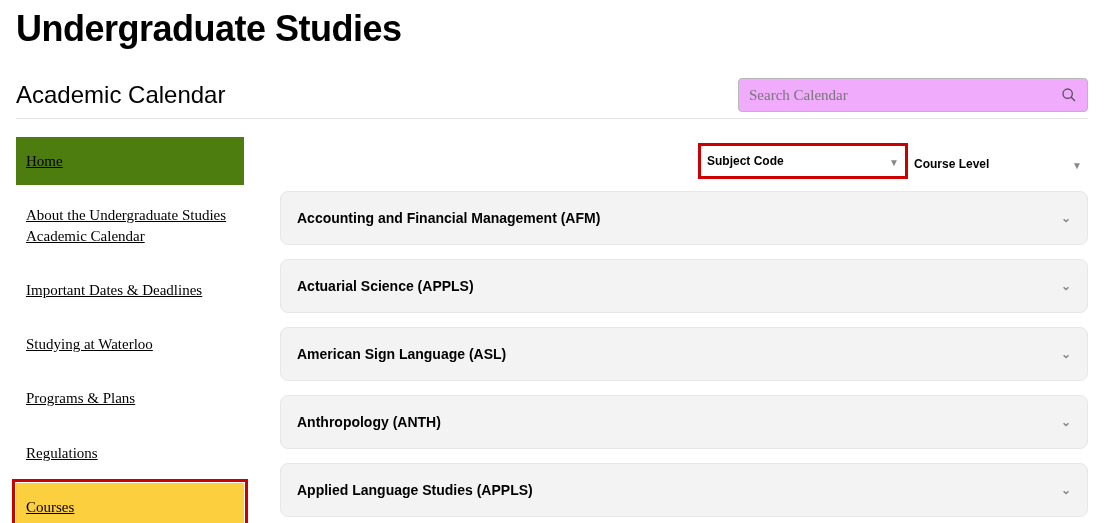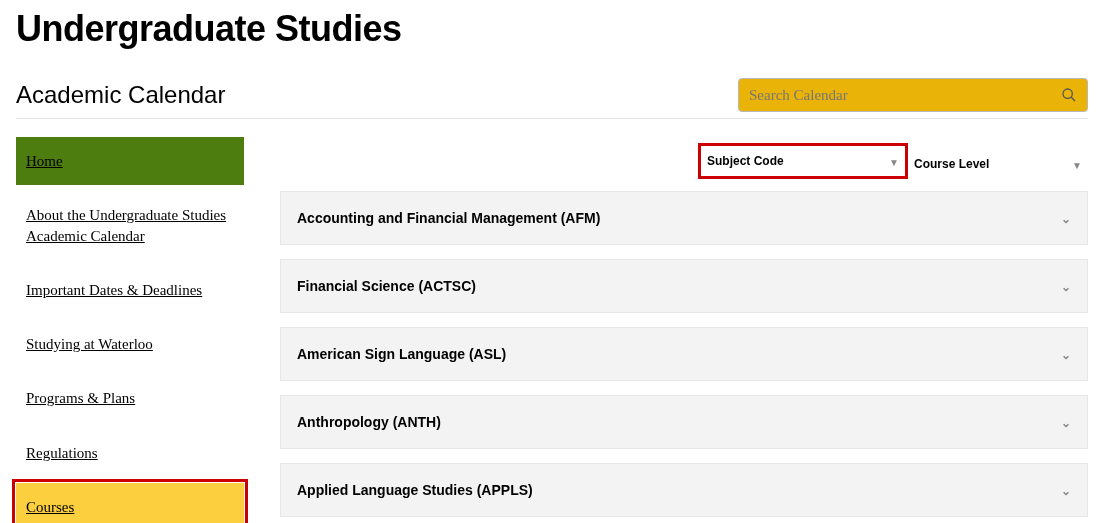--- a/index.html
+++ b/index.html
@@ -26,21 +26,21 @@
     }
     .subhead { font-size: 24px; font-weight: 400; }
     .search-box {
       display: flex;
       align-items: center;
       border: 1px solid #b8b8b8;
       border-radius: 4px;
       width: 350px;
       height: 34px;
       padding: 0 10px;
-      background: #eab308;
+      background: #f0abfc;
     }
     .search-box input {
       flex: 1;
       border: none;
       outline: none;
       font-size: 15px;
       font-family: Georgia, serif;
       color: #555;
       background: transparent;
     }
@@ -66,24 +66,24 @@
       pointer-events: none;
     }
     .main { flex: 1; }
     .filters { display: flex; justify-content: flex-end; gap: 0; margin: 6px 0 12px 0; }
     .filter { display: flex; align-items: flex-end; justify-content: space-between; width: 180px; padding: 8px 6px; font-size: 12px; font-weight: 700; cursor: pointer; }
     .filter.highlighted { border: 3px solid #cc0000; width: 210px; }
     .caret { color: #888; font-size: 10px; }
     .accordion-item {
       display: flex;
       justify-content: space-between;
-      align-items: flex-end;
+      align-items: center;
       background: #f3f3f3;
       border: 1px solid #e7e7e7;
-      border-radius: 0;
+      border-radius: 8px;
       padding: 18px 16px;
       margin-bottom: 14px;
       font-size: 14px;
       font-weight: 700;
       cursor: pointer;
     }
     .chevron { color: #888; font-size: 12px; }
   </style>
 </head>
 <body>
@@ -139,21 +139,21 @@
         <span>Course Level</span>
         <span class="caret">▼</span>
       </div>
     </div>
 
     <div class="accordion-item cond">
       <span>Accounting and Financial Management (AFM)</span>
       <span class="chevron">⌄</span>
     </div>
     <div class="accordion-item cond">
-      <span>Financial Science (ACTSC)</span>
+      <span>Actuarial Science (APPLS)</span>
       <span class="chevron">⌄</span>
     </div>
     <div class="accordion-item cond">
       <span>American Sign Language (ASL)</span>
       <span class="chevron">⌄</span>
     </div>
     <div class="accordion-item cond">
       <span>Anthropology (ANTH)</span>
       <span class="chevron">⌄</span>
     </div>

